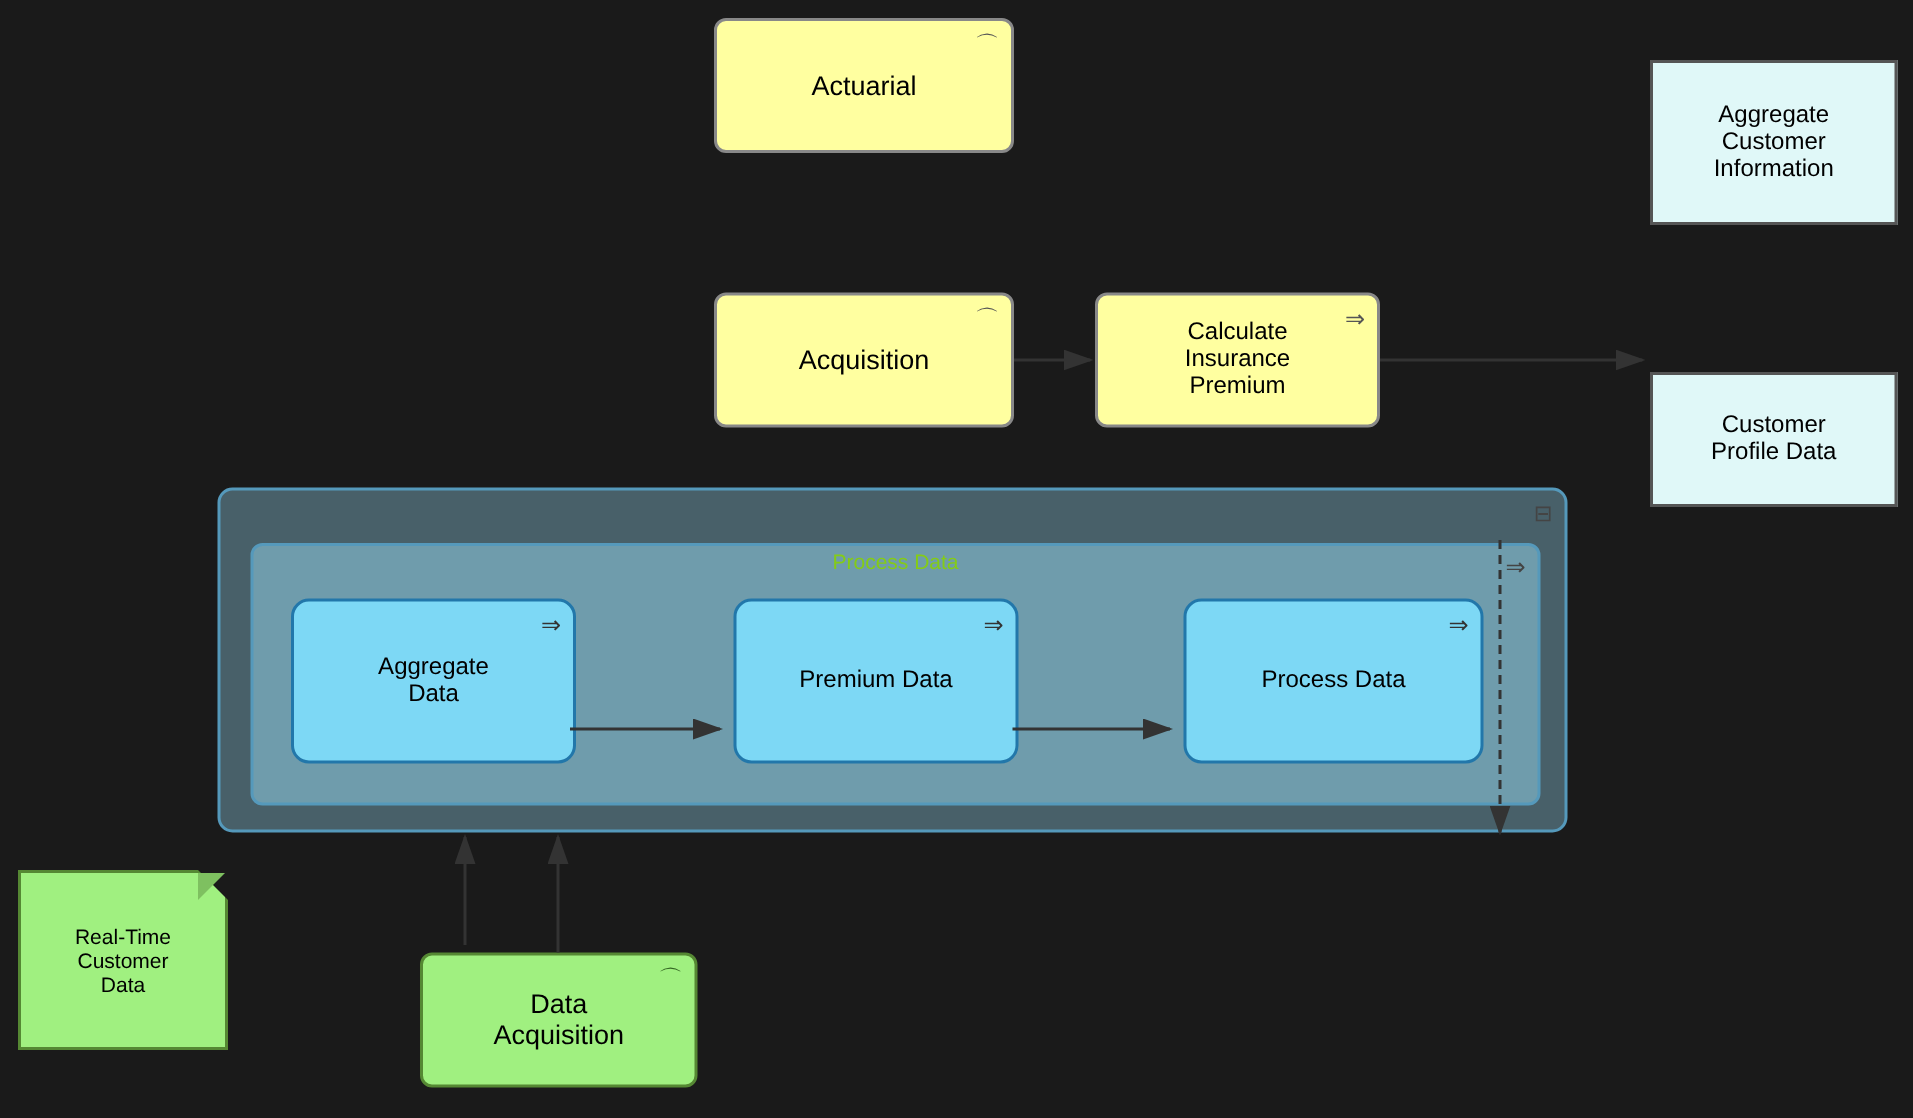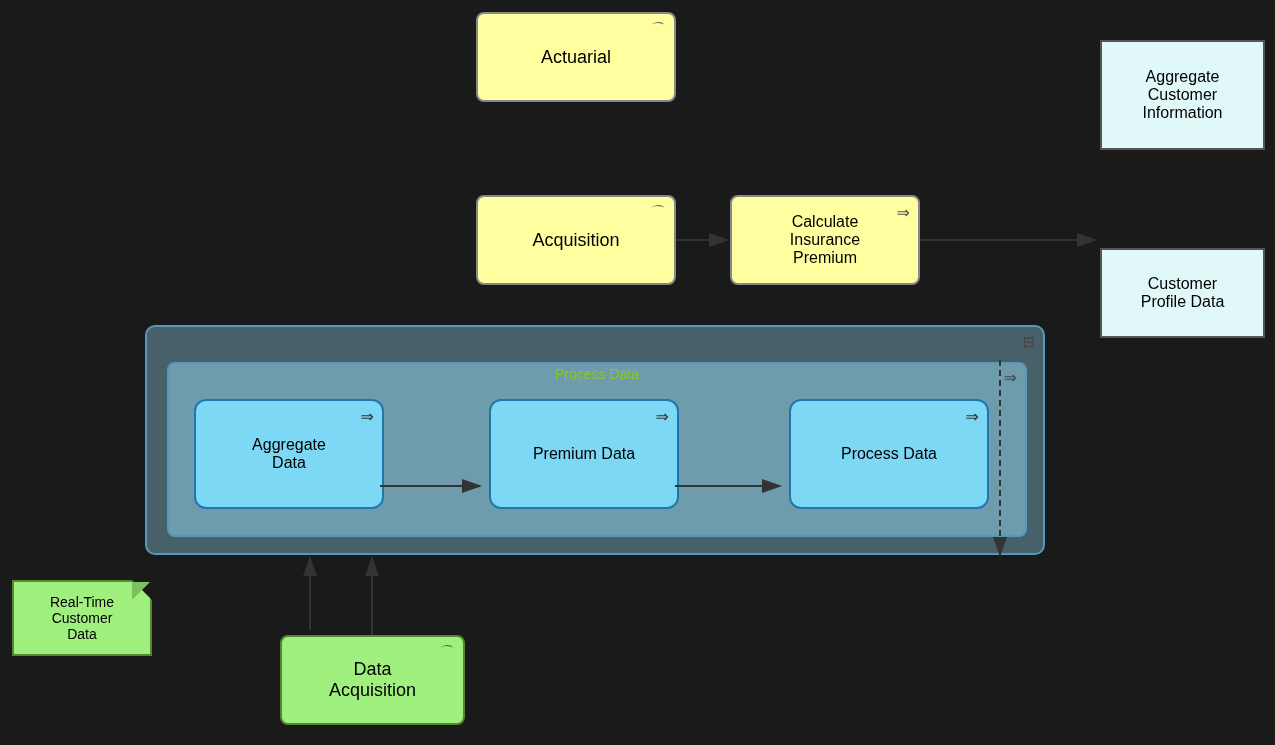--- a/index.html
+++ b/index.html
@@ -215,21 +215,21 @@
       left: 620px;
       width: 200px;
     }
 
     
     .realtime-box {
       position: absolute;
       top: 580px;
       left: 12px;
       width: 140px;
-      height: 76px;
+      height: 120px;
       background: #a0f080;
       border: 2px solid #558833;
       display: flex;
       align-items: center;
       justify-content: center;
       font-size: 14px;
       text-align: center;
       padding: 8px;
     }
     .realtime-box::before {

